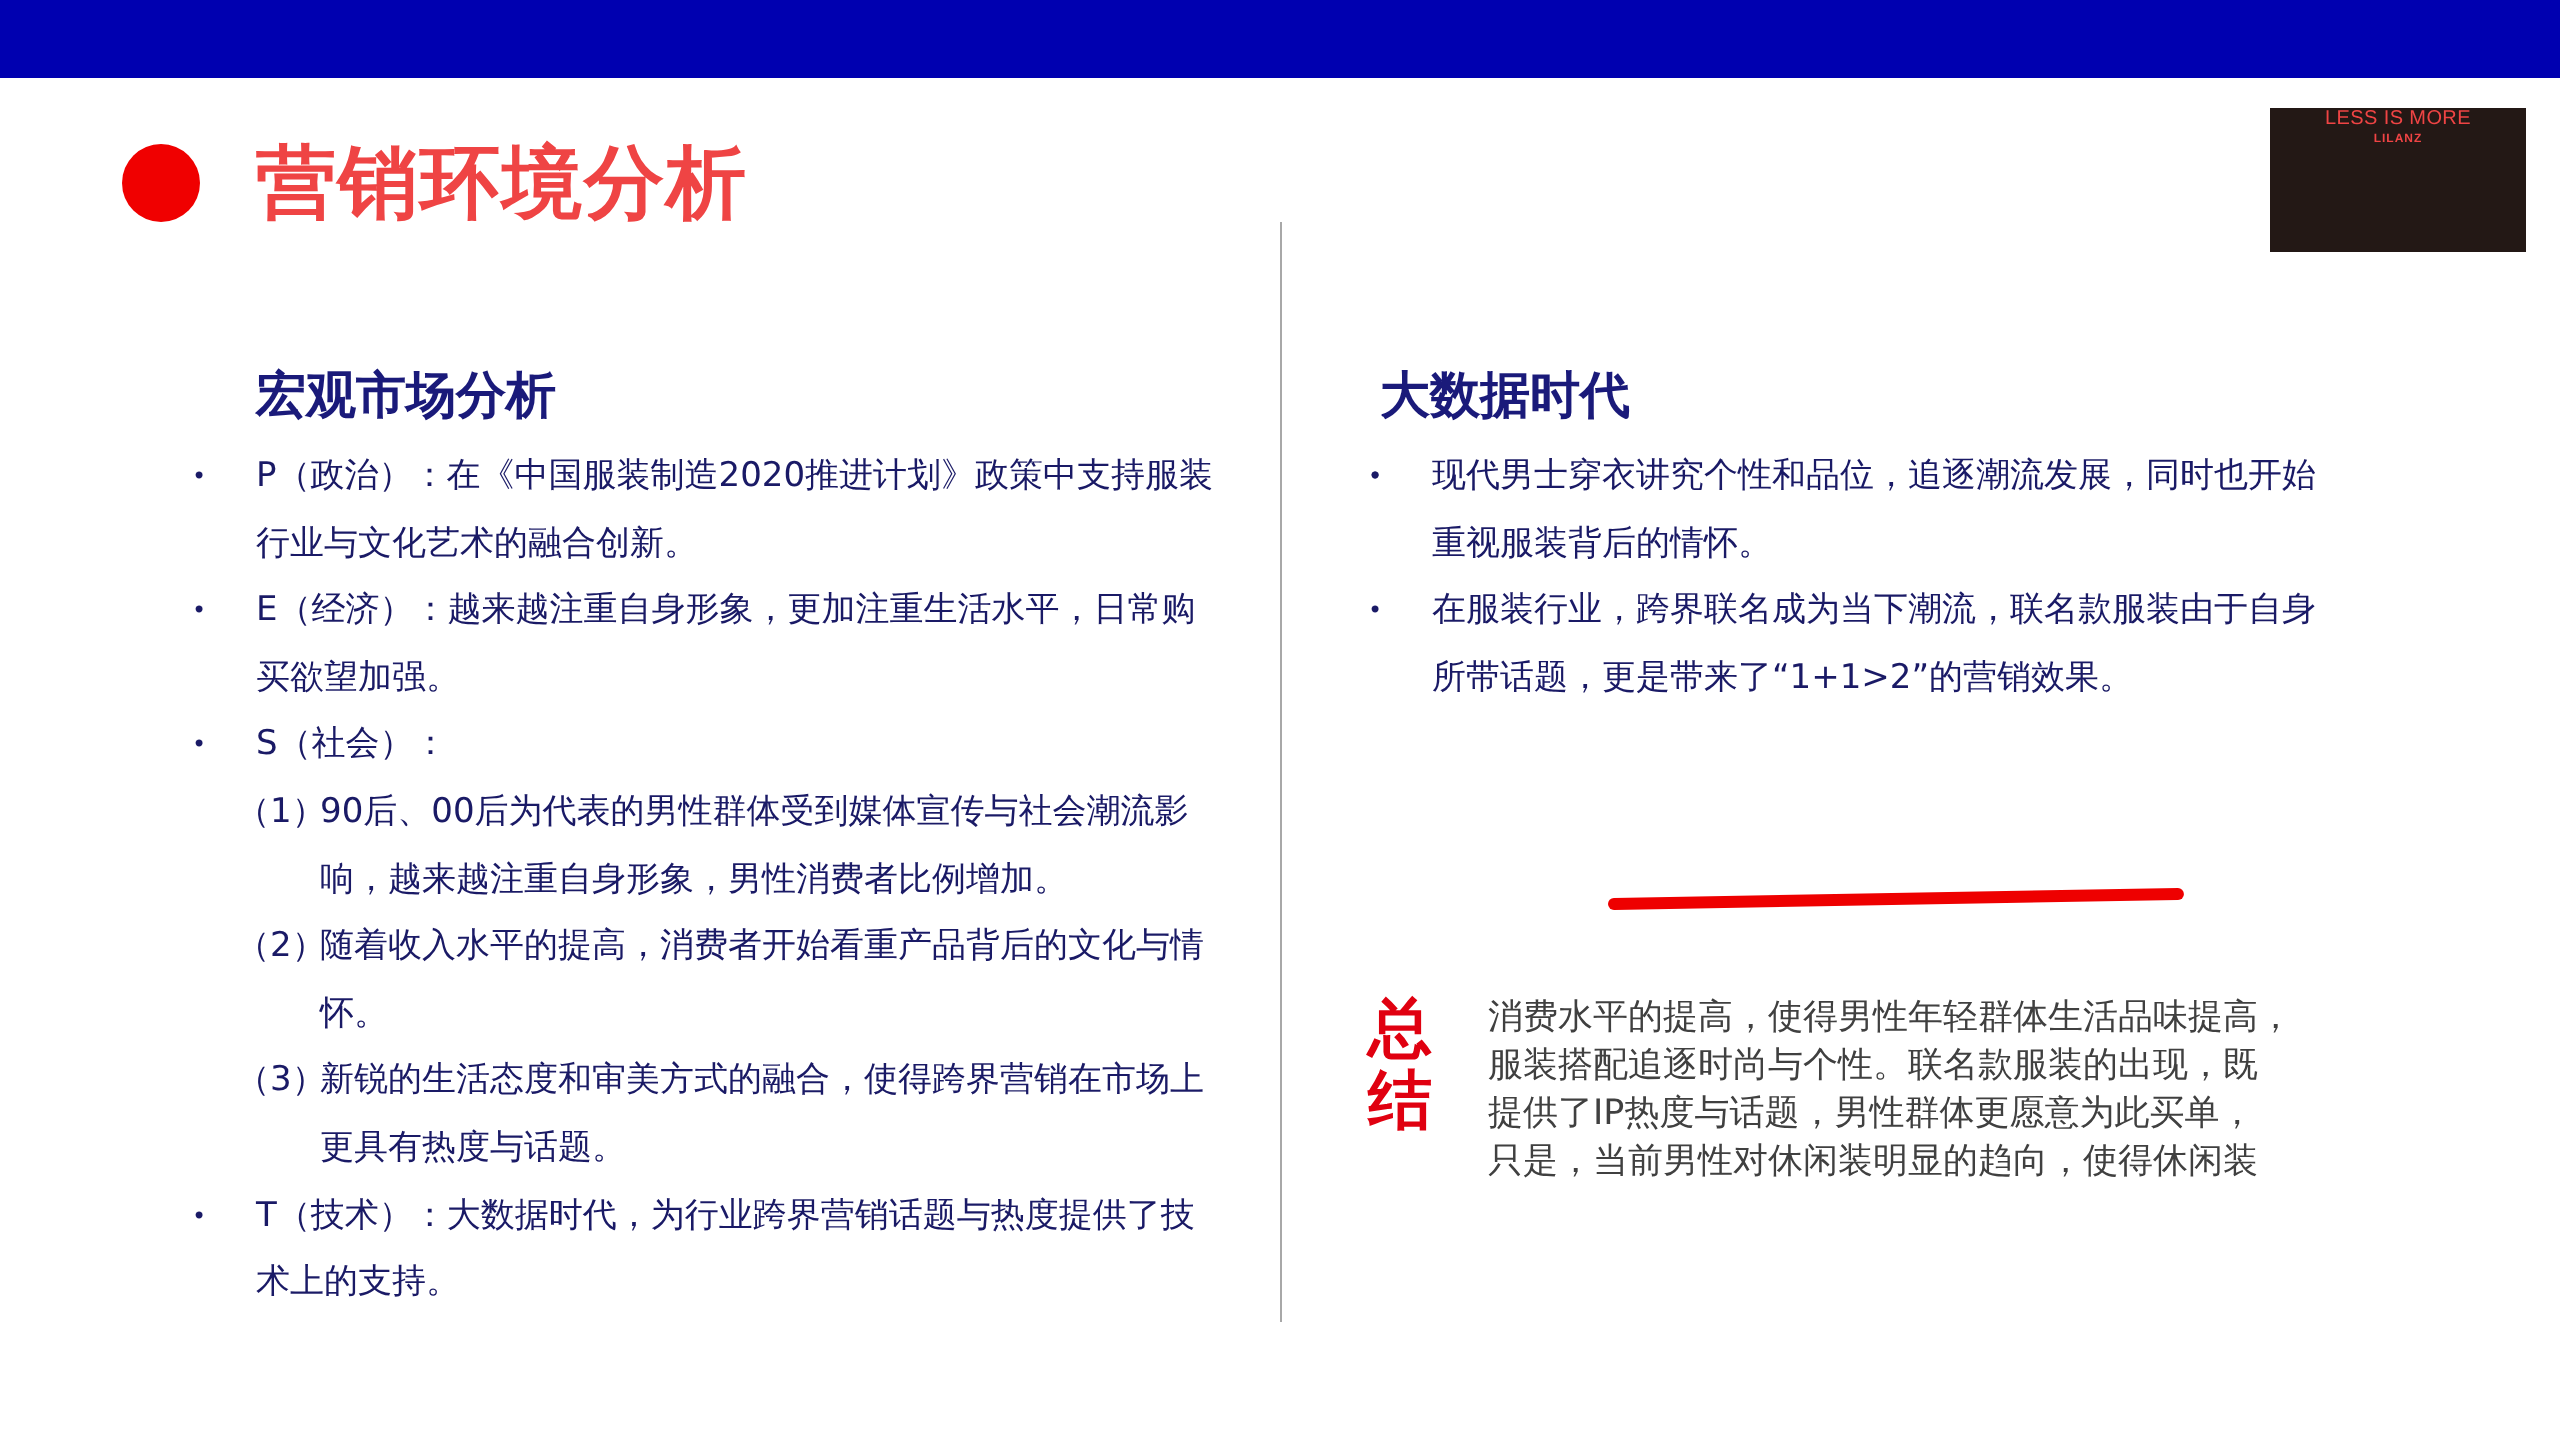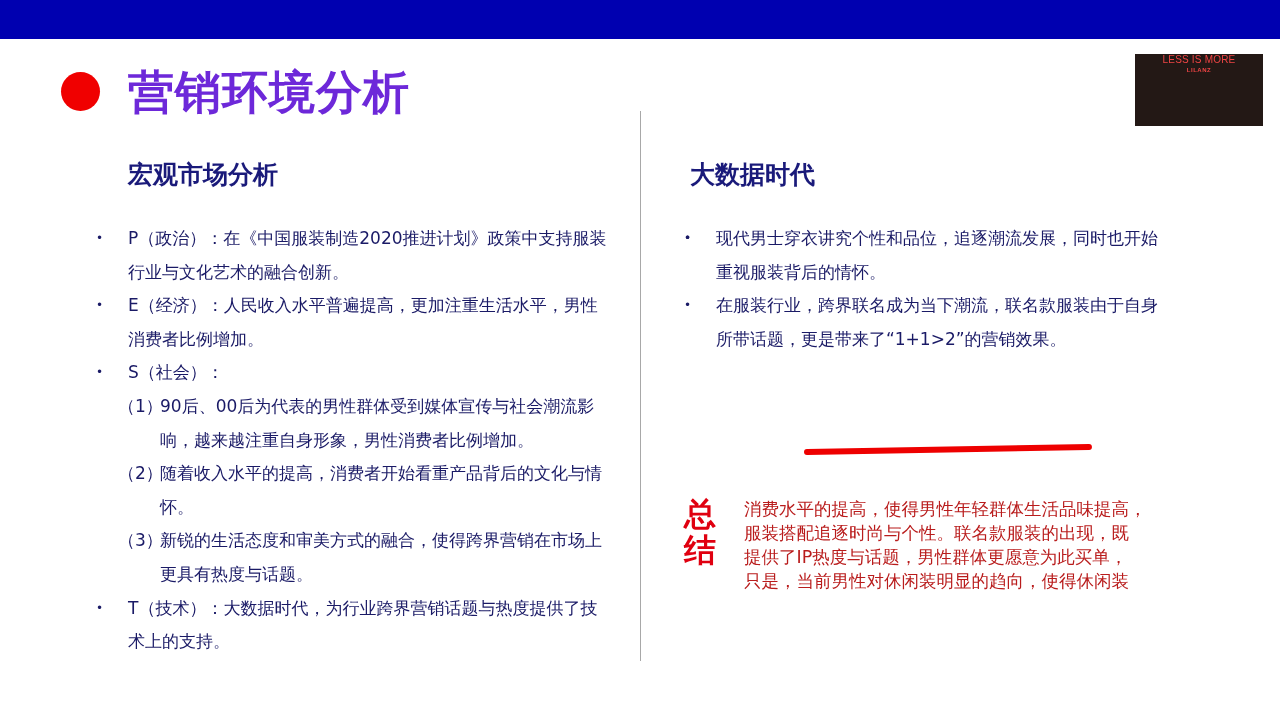--- a/index.html
+++ b/index.html
@@ -23,24 +23,24 @@
     .title-dot {
       position: absolute;
       left: 61px; top: 72px;
       width: 39px; height: 39px;
       border-radius: 50%;
       background: #f00000;
     }
     .page-title {
       position: absolute;
       left: 128px; top: 62px;
-      font-size: 46px;
+      font-size: 40px;
       line-height: 60px;
       font-weight: bold;
-      color: #6d28d9;
+      color: #ef4444;
       letter-spacing: 1px;
       white-space: nowrap;
     }
     .logo {
       position: absolute;
       left: 1135px; top: 54px;
       width: 128px; height: 72px;
       background: #231815;
       color: #ef4444;
       display: flex;
@@ -67,20 +67,21 @@
       width: 1px; height: 550px;
       background: #a8a8a8;
     }
     .section-heading {
       position: absolute;
       font-size: 25px;
       line-height: 34px;
       font-weight: bold;
       color: #1a1a7a;
       white-space: nowrap;
+      margin-top: 23px;
     }
     .left-heading { left: 128px; top: 158px; }
     .right-heading { left: 690px; top: 158px; }
 
     .list {
       position: absolute;
       margin: 0;
       padding: 0;
       list-style: none;
       font-size: 17px;
@@ -129,21 +130,21 @@
       line-height: 36px;
       font-weight: bold;
       color: #e00010;
     }
     .summary-text {
       position: absolute;
       left: 744px; top: 497px;
       width: 490px;
       font-size: 17.5px;
       line-height: 24px;
-      color: #b91c1c;
+      color: #404040;
     }
     .summary-line { white-space: nowrap; }
   </style>
 </head>
 <body>
 
 <div class="top-bar"></div>
 
 <div class="title-dot"></div>
 <div class="page-title">营销环境分析</div>
@@ -157,21 +158,21 @@
 
 <div class="section-heading left-heading">宏观市场分析</div>
 
 <ul class="list left-list">
   <li class="item">
     <span class="bullet">•</span>
     <span>P（政治）：在《中国服装制造2020推进计划》政策中支持服装行业与文化艺术的融合创新。</span>
   </li>
   <li class="item">
     <span class="bullet">•</span>
-    <span>E（经济）：人民收入水平普遍提高，更加注重生活水平，男性消费者比例增加。</span>
+    <span>E（经济）：越来越注重自身形象，更加注重生活水平，日常购买欲望加强。</span>
   </li>
   <li class="item">
     <span class="bullet">•</span>
     <span>S（社会）：</span>
   </li>
   <li class="subitem">
     <span class="sub-num">（1）</span>
     <span>90后、00后为代表的男性群体受到媒体宣传与社会潮流影响，越来越注重自身形象，男性消费者比例增加。</span>
   </li>
   <li class="subitem">

